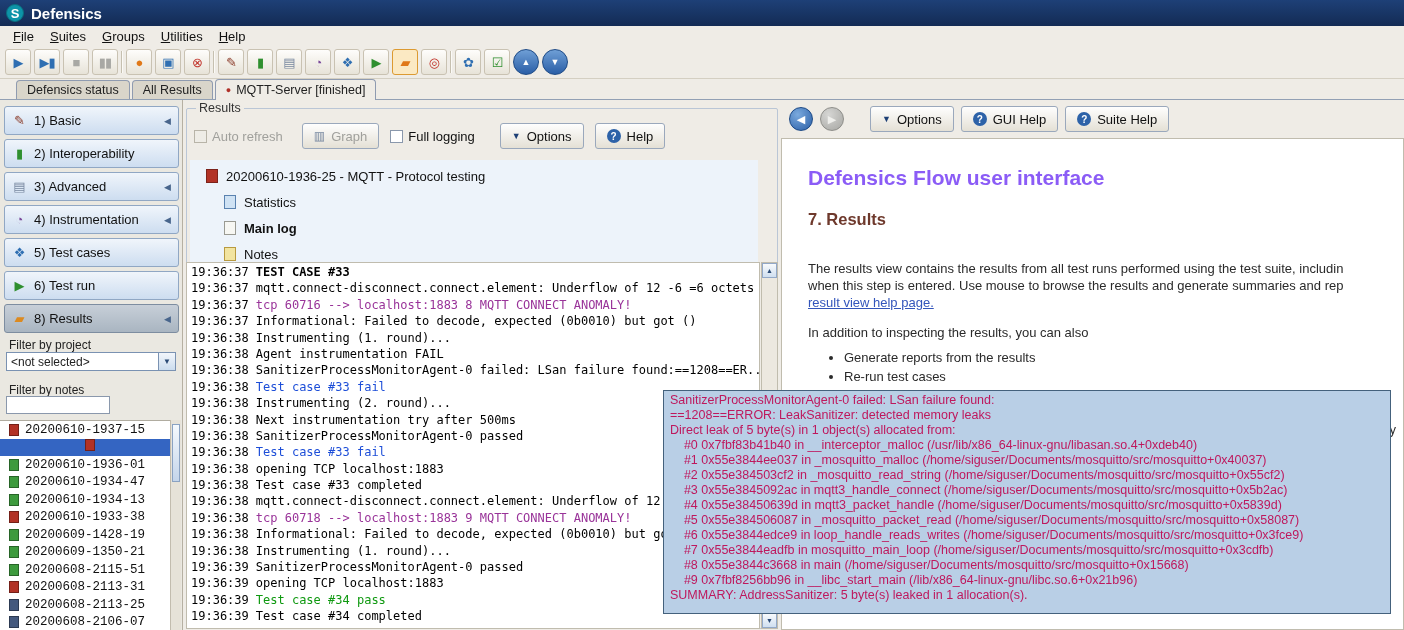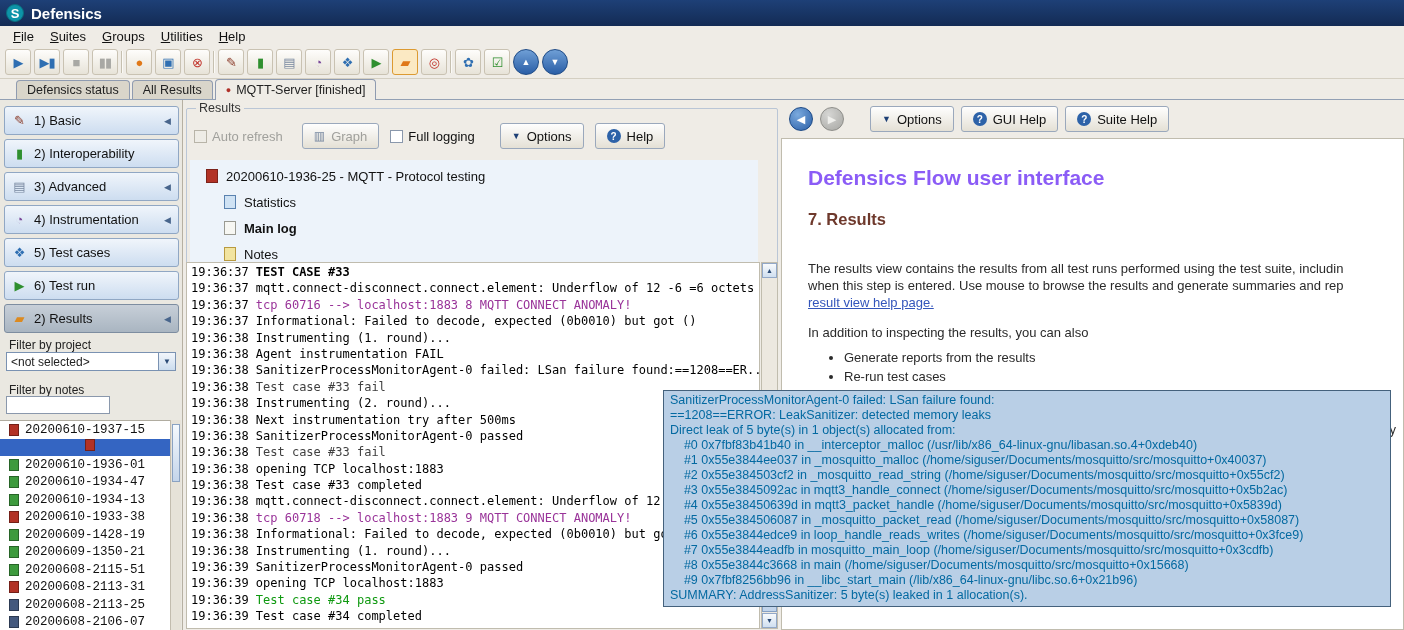--- a/index.html
+++ b/index.html
@@ -82,21 +82,21 @@
   .tic{width:12px;height:14px;border:1px solid rgba(0,0,0,.3);flex:0 0 auto;}
   .trow.ic-redbook .tic{background:#b23226;}
   .trow.ic-stats .tic{background:#cfe2f4;border-color:#5a82b0;}
   .trow.ic-log .tic{background:#f7f7f3;border-color:#9a9a92;}
   .trow.ic-notes .tic{background:#f2e4a0;border-color:#b89a40;}
   .logpane{position:absolute;left:2px;top:162px;right:20px;bottom:1px;background:#fff;border:1px solid #c0bcae;overflow:hidden;font-family:"DejaVu Sans Mono",monospace;font-size:12px;padding:2px 0 0 4px;}
   .lrow{height:16.4px;white-space:pre;color:#000;}
   .lmsg{margin-left:7px;}
   .lrow.b .lmsg{font-weight:bold;}
   .lrow.p .lmsg{color:#993399;}
-  .lrow.r .lmsg{color:#404040;}
+  .lrow.r .lmsg{color:#1d4ed8;}
   .lrow.g .lmsg{color:#0f9910;}
   .logscroll{position:absolute;right:2px;top:162px;width:17px;bottom:1px;background:#ece8e0;border:1px solid #c0bcae;}
   .sb-btn{position:absolute;left:0;width:15px;height:15px;background:linear-gradient(#f8fafc,#d0dff0);border:1px solid #92a8c8;display:flex;align-items:center;justify-content:center;font-size:7px;color:#2a4a75;}
   .sb-up{top:0;} .sb-down{bottom:0;}
   .logscroll .thumb{position:absolute;left:0;width:15px;bottom:16px;height:70px;background:linear-gradient(#f2f7fc,#c0d3ea);border:1px solid #85a0c4;}
 
   
   .help{position:absolute;left:781px;top:0;width:623px;height:530px;background:#efece6;}
   .help-toolbar{position:absolute;left:0;top:3px;right:0;height:32px;display:flex;align-items:center;gap:7px;padding-left:8px;}
   .round-btn{width:24px;height:24px;border-radius:50%;background:radial-gradient(circle at 35% 30%,#7baade,#2a5ea6);border:1px solid #1d4a86;color:#fff;display:flex;align-items:center;justify-content:center;font-size:11px;cursor:default;flex:0 0 auto;}
@@ -105,21 +105,21 @@
   .help-content{position:absolute;left:0;top:38px;right:0;bottom:0;background:#fff;border:1px solid #c0bcae;overflow:hidden;padding:27px 0 0 26px;}
   .h1{font-size:21px;font-weight:bold;color:#8b5cf6;margin-bottom:20px;white-space:nowrap;}
   .h2{font-size:16.5px;font-weight:bold;color:#6e392c;margin-bottom:31px;}
   .hp{font-size:13px;color:#2a2a2a;line-height:17px;white-space:nowrap;}
   .hlink{color:#3355bb;text-decoration:underline;font-size:13px;line-height:17px;display:inline-block;margin-bottom:13px;cursor:pointer;}
   .hlist{margin:9px 0 0 36px;list-style:disc;}
   .hli{font-size:13px;color:#2a2a2a;margin-bottom:4px;}
   .frag{position:absolute;right:8px;top:322px;font-size:13px;color:#2a2a2a;}
 
   
-  .tooltip{position:absolute;left:663px;top:390px;width:728px;background:#b9cfe6;border:1px solid #44617c;padding:2px 6px 3px;z-index:50;font-size:12.5px;color:#0369a1;}
+  .tooltip{position:absolute;left:663px;top:390px;width:728px;background:#b9cfe6;border:1px solid #44617c;padding:2px 6px 10px;z-index:50;font-size:12.5px;color:#be185d;}
   .tline{white-space:pre;line-height:15px;}
 </style>
 </head>
 <body>
 
 <div class="app">
 
   <div class="titlebar">
     <span class="logo">S</span>
     <span class="wtitle">Defensics</span>
@@ -269,21 +269,21 @@
         <div class="nav-item">
           <span class="nic c-blue">❖</span>
           <span>5) Test cases</span>
         </div>
         <div class="nav-item">
           <span class="nic c-green">▶</span>
           <span>6) Test run</span>
         </div>
         <div class="nav-item selected">
           <span class="nic c-orange">▰</span>
-          <span>2) Results</span>
+          <span>8) Results</span>
           <span class="chev">◀</span>
         </div>
       </div>
 
       <div class="filter-label fl-project">Filter by project</div>
       <div class="combo">
         <span class="combo-text">&lt;not selected&gt;</span>
         <span class="combo-btn">▼</span>
       </div>
 

